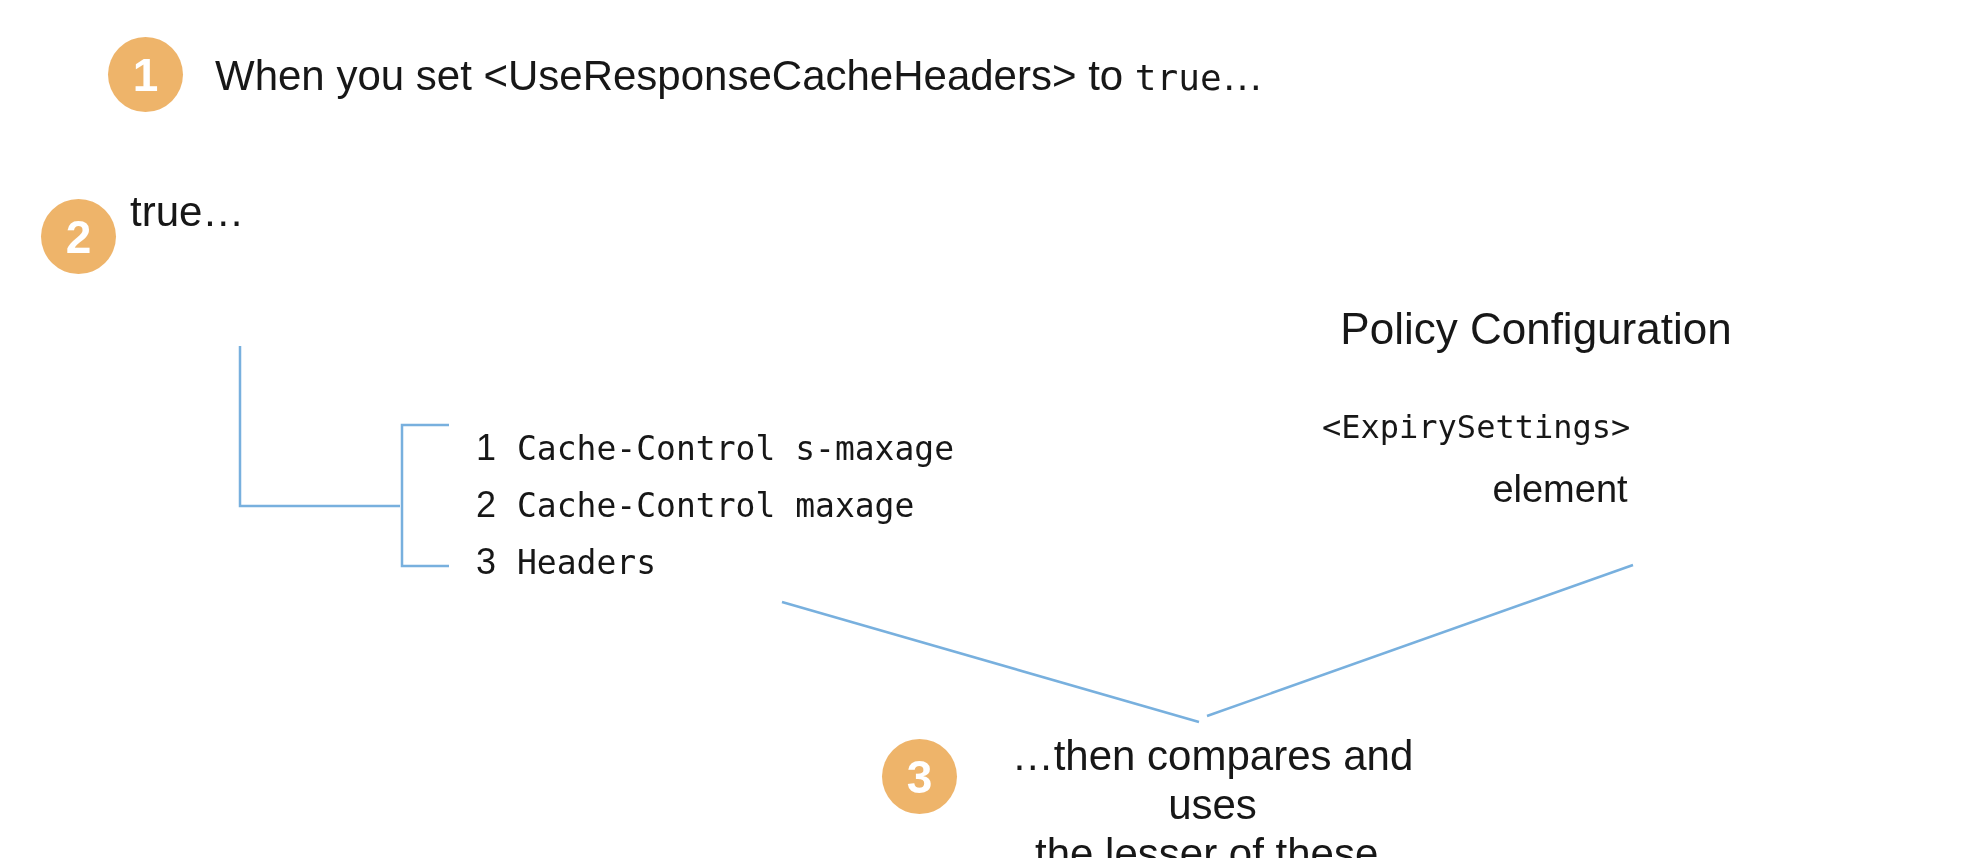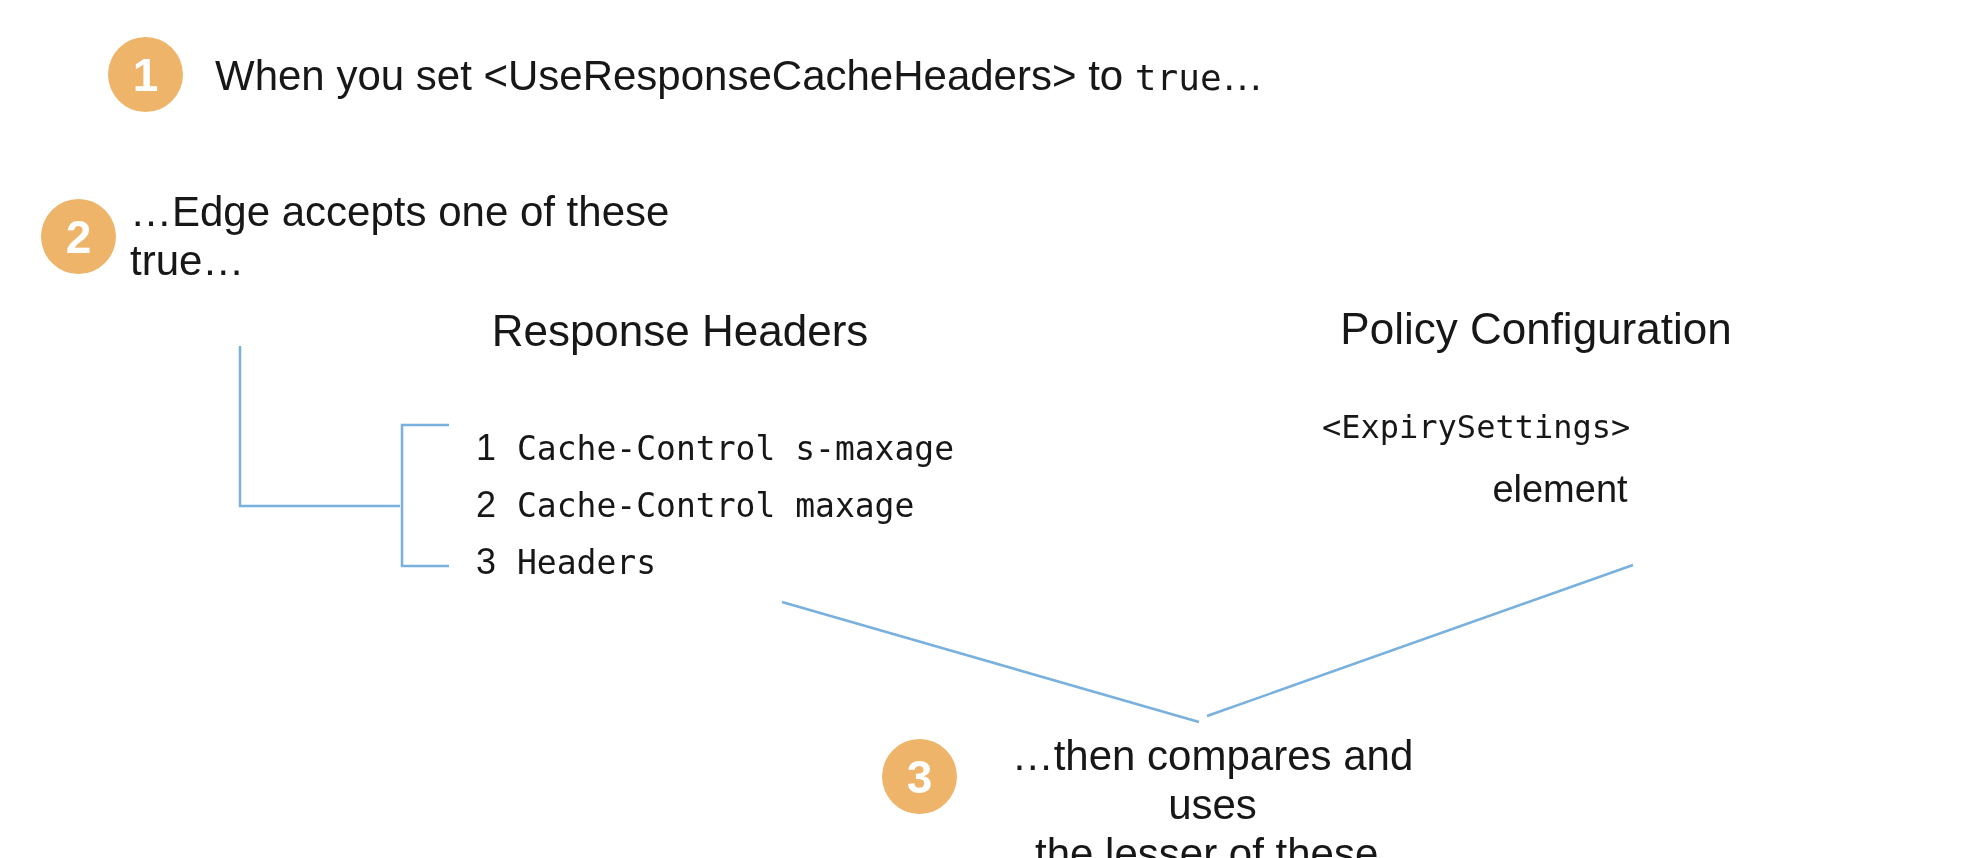--- a/index.html
+++ b/index.html
@@ -63,25 +63,23 @@
     <span>1</span>
   </div>
   <div class="abs step-text" id="step1-text">
     <span>When you set &lt;UseResponseCacheHeaders&gt; to </span><span class="mono">true</span><span>…</span>
   </div>
 
   <div class="badge" style="left:41px;top:199px;">
     <span>2</span>
   </div>
   <div class="abs step-text" id="step2-text">
-    <div>…Edge accepts one of these</div>
     <div>true…</div>
   </div>
 
-  <div class="abs col-heading" id="heading-response">Response Headers</div>
   <div class="abs col-heading" id="heading-policy">Policy Configuration</div>
 
   <div class="rh-row" style="top:420px;">
     <span class="rh-rank">1</span>
     <span class="rh-value mono">Cache-Control s-maxage</span>
   </div>
   <div class="rh-row" style="top:477px;">
     <span class="rh-rank">2</span>
     <span class="rh-value mono">Cache-Control maxage</span>
   </div>

